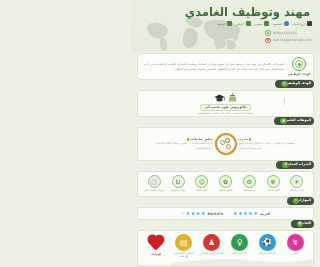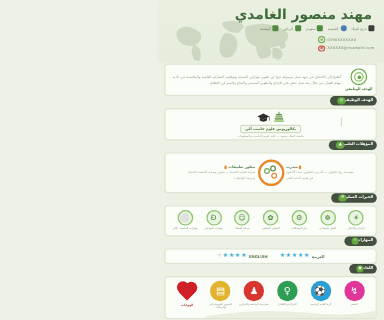--- a/index.html
+++ b/index.html
@@ -200,21 +200,21 @@
         <path d="M44 46 q10 2 12 12 t-2 16 l-8-2 q-6-10-4-18z"></path>
         <path d="M92 10 q14-6 26-2 t10 10 l-8 8 q-12 2-20-4 t-8-12z"></path>
         <path d="M96 28 q12-2 18 6 t2 20 q-4 12-14 14 t-14-10 q-2-18 8-30z"></path>
         <path d="M132 16 q24-8 44-2 t26 14 q2 12-10 18 t-34 6 q-18-2-24-14 t-2-22z"></path>
         <path d="M150 42 q16 0 22 10 t-4 16 l-12 2 q-10-12-6-28z"></path>
         <path d="M176 52 q12-2 16 6 t-6 14 l-10-4z"></path>
         <path d="M186 40 q10 0 12 6 t-8 8z"></path>
       </g>
     </svg>
 
-    <div class="name">مهند منصور الغامدي</div>
+    <div class="name">مهند وتوظيف الغامدي</div>
 
     <div class="meta-row">
       <div class="meta-chip">
         <span class="mini-ico dark"></span>
         <span class="lbl">تاريخ الميلاد</span>
       </div>
       <div class="meta-chip">
         <span class="mini-ico blue"></span>
         <span class="lbl">الجنسية</span>
       </div>

